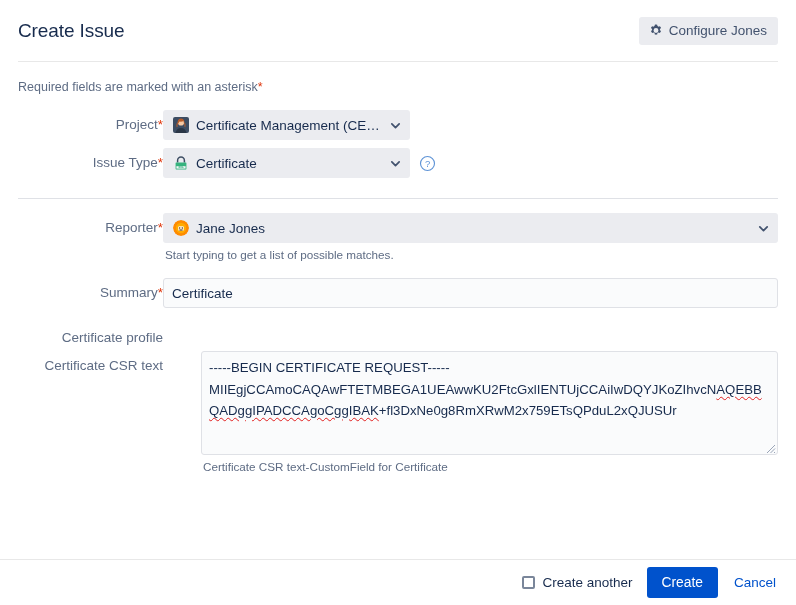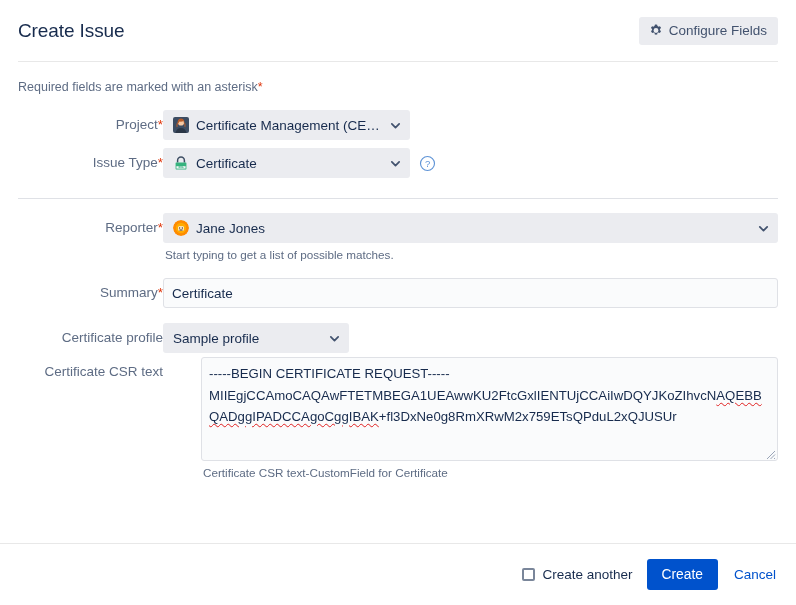--- a/index.html
+++ b/index.html
@@ -190,21 +190,21 @@
     width: 16px; height: 16px;
     border-radius: 50%;
     overflow: hidden;
     display: block;
   }
 
   
   .dialog-footer {
     position: absolute;
     left: 0; right: 0; bottom: 0;
-    height: 62px;
+    height: 46px;
     border-top: 1px solid #e8e8e8;
     display: flex;
     align-items: center;
     justify-content: flex-end;
     padding: 0 18px;
     gap: 14px;
     background: #fff;
   }
   .create-another {
     display: inline-flex;
@@ -247,21 +247,21 @@
 <body>
 
 <div class="dialog-header">
   <div class="dialog-title">Create Issue</div>
   <button class="configure-fields-btn">
     <span class="gear-icon">
       <svg width="14" height="14" viewBox="0 0 16 16" aria-hidden="true">
         <path fill="#42526e" d="M8 0.6c-.5 0-.95.05-1.35.14l-.3 1.6a5.6 5.6 0 0 0-1.2.7L3.63 2.5c-.62.6-1.1 1.33-1.38 2.15l1.28 1.02a5.7 5.7 0 0 0 0 1.4L2.25 8.1c.28.82.76 1.55 1.38 2.15l1.52-.54c.36.29.77.53 1.2.7l.3 1.6c.4.09.85.14 1.35.14s.95-.05 1.35-.14l.3-1.6c.43-.17.84-.41 1.2-.7l1.52.54c.62-.6 1.1-1.33 1.38-2.15l-1.28-1.02a5.7 5.7 0 0 0 0-1.4l1.28-1.03a5.2 5.2 0 0 0-1.38-2.15l-1.52.54a5.6 5.6 0 0 0-1.2-.7l-.3-1.6A7.4 7.4 0 0 0 8 .6zm0 3.95a2.8 2.8 0 1 1 0 5.6 2.8 2.8 0 0 1 0-5.6z"></path>
       </svg>
     </span>
-    <span>Configure Fields</span>
+    <span>Configure Jones</span>
   </button>
 </div>
 <div class="header-rule"></div>
 
 <div class="dialog-body">
 
   <div class="required-note">
     <span>Required fields are marked with an asterisk</span><span class="ast">*</span>
   </div>
 
@@ -346,28 +346,20 @@
   <div class="field-row" style="margin-top:6px;">
     <div class="field-label"><span>Summary</span><span class="ast">*</span></div>
     <div class="field-control">
       <input class="text-input" type="text" value="Certificate" style="">
     </div>
   </div>
 
   <div class="field-row" style="margin-top:15px;">
     <div class="field-label">Certificate profile</div>
     <div class="field-control">
-      <div class="select-box w-profile">
-        <span class="sel-text">Sample profile</span>
-        <span class="chev">
-          <svg width="11" height="11" viewBox="0 0 12 12" aria-hidden="true">
-              <path d="M2 4.3l4 4 4-4" stroke="#42526e" stroke-width="1.9" fill="none" stroke-linecap="round" stroke-linejoin="round"></path>
-            </svg>
-        </span>
-      </div>
     </div>
   </div>
 
   <div class="field-row" style="margin-top:2px;gap:38px;">
     <div class="field-label">Certificate CSR text</div>
     <div class="field-control">
       <div class="textarea-wrap">
         <div class="csr-textarea" contenteditable="false" style=""><span class="csr-line">-----BEGIN CERTIFICATE REQUEST-----</span><span>MIIEgjCCAmoCAQAwFTETMBEGA1UEAwwKU2FtcGxlIENTUjCCAiIwDQYJKoZIhvcN</span><span class="misspell">AQEBBQADggIPADCCAgoCggIBAK</span><span>+fl3DxNe0g8RmXRwM2x759ETsQPduL2xQJUSUr</span></div>
         <span class="resize-grip">
           <svg width="13" height="13" viewBox="0 0 13 13" aria-hidden="true">

